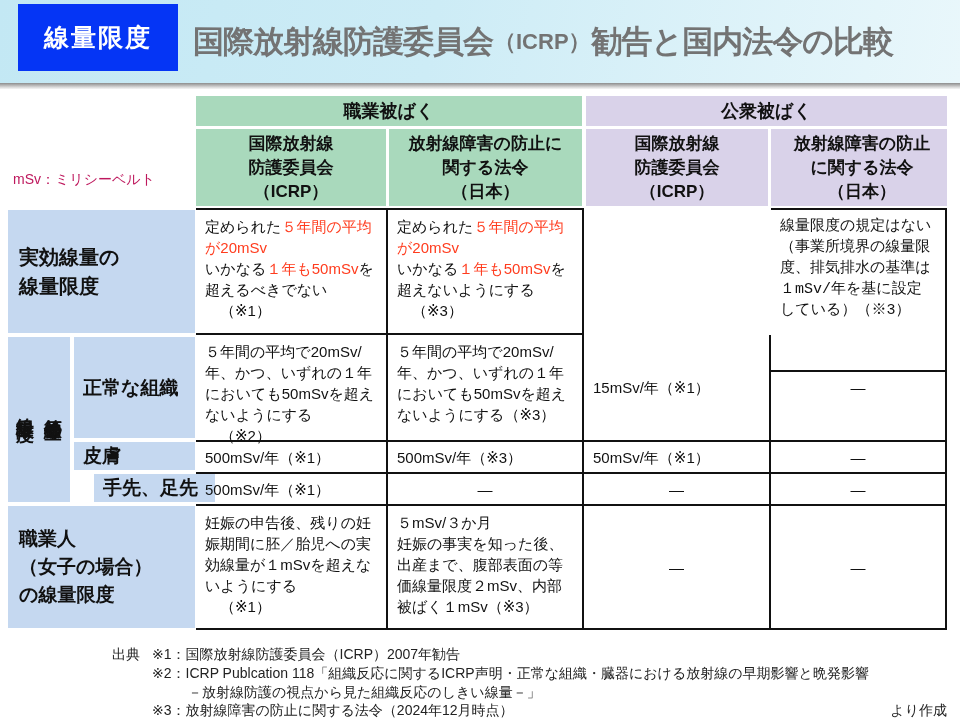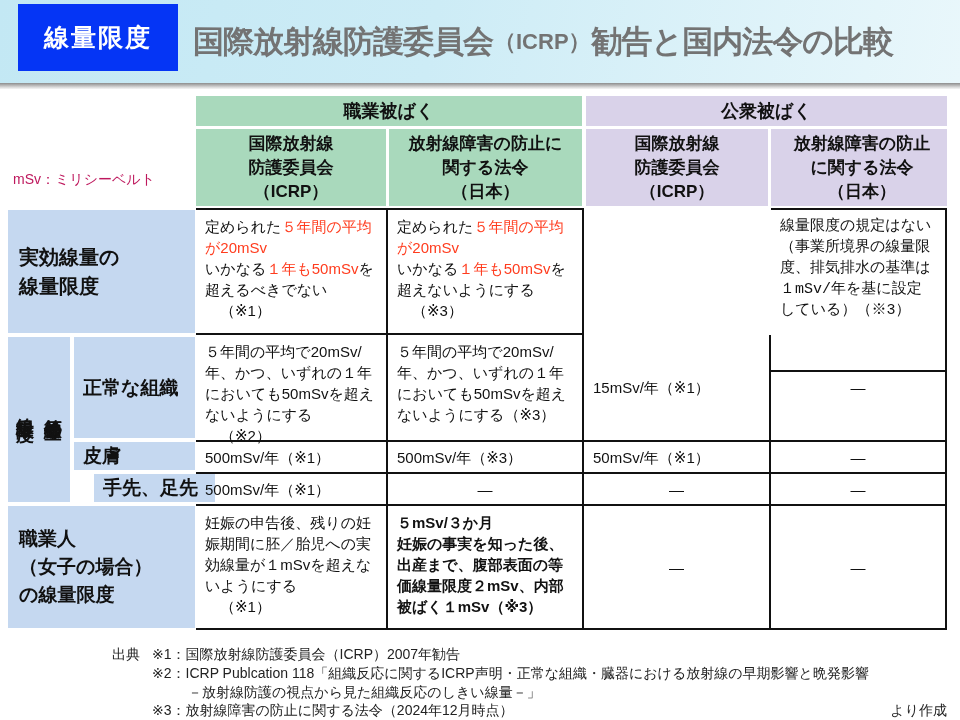--- a/index.html
+++ b/index.html
@@ -120,21 +120,21 @@
   <div class="cell p br bb vcen" style="left:584px;top:442px;width:187px;height:32px;padding-left:9px;">50mSv/年（※1）</div>
   <div class="cell p br bb cen" style="left:771px;top:442px;width:176px;height:32px;">―</div>
 
   <div class="cell g br bb vcen" style="left:196px;top:474px;width:192px;height:32px;padding-left:9px;">500mSv/年（※1）</div>
   <div class="cell g br bb cen" style="left:388px;top:474px;width:196px;height:32px;">―</div>
   <div class="cell p br bb cen" style="left:584px;top:474px;width:187px;height:32px;">―</div>
   <div class="cell p br bb cen" style="left:771px;top:474px;width:176px;height:32px;">―</div>
 
   <div class="cell g br bb pad" style="left:196px;top:506px;width:192px;height:124px;">妊娠の申告後、残りの妊娠期間に胚／胎児への実効線量が１mSvを超えないようにする
 　（※1）</div>
-  <div class="cell g br bb pad" style="left:388px;top:506px;width:196px;height:124px;font-weight:bold;">５mSv/３か月
+  <div class="cell g br bb pad" style="left:388px;top:506px;width:196px;height:124px;">５mSv/３か月
 妊娠の事実を知った後、出産まで、腹部表面の等価線量限度２mSv、内部被ばく１mSv（※3）</div>
   <div class="cell p br bb cen" style="left:584px;top:506px;width:187px;height:124px;">―</div>
   <div class="cell p br bb cen" style="left:771px;top:506px;width:176px;height:124px;">―</div>
 
   <div class="fnote" style="left:112px;top:646px;">出典</div>
   <div class="fnote" style="left:152px;top:646px;"><span>※1：</span><span>国際放射線防護委員会（ICRP）2007年勧告</span></div>
   <div class="fnote" style="left:152px;top:665px;"><span>※2：</span><span>ICRP Publcation 118「組織反応に関するICRP声明・正常な組織・臓器における放射線の早期影響と晩発影響</span></div>
   <div class="fnote" style="left:188px;top:684px;">－放射線防護の視点から見た組織反応のしきい線量－」</div>
   <div class="fnote" style="left:152px;top:702px;"><span>※3：</span><span>放射線障害の防止に関する法令（2024年12月時点）</span></div>
   <div class="fnote" style="right:13px;top:702px;">より作成</div>

